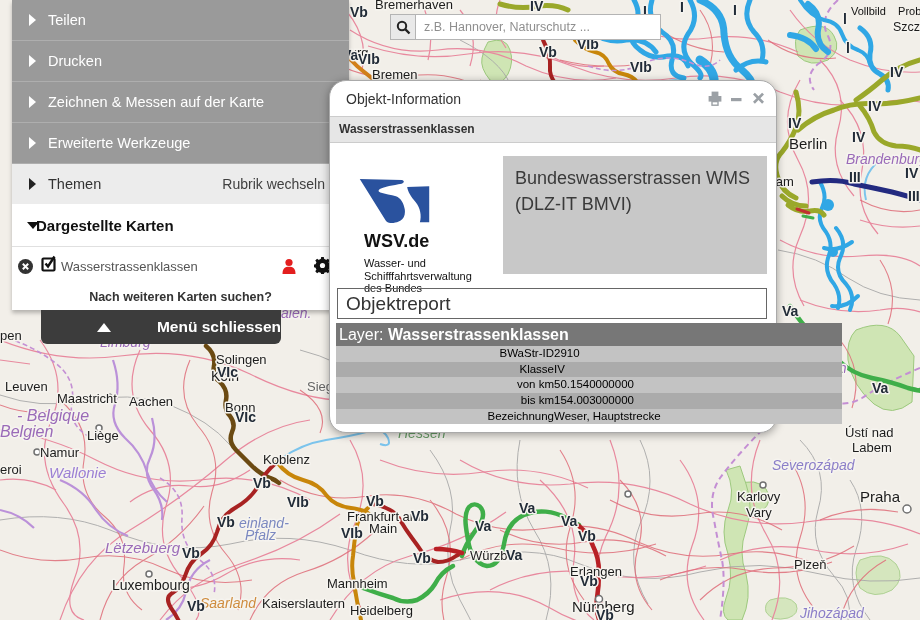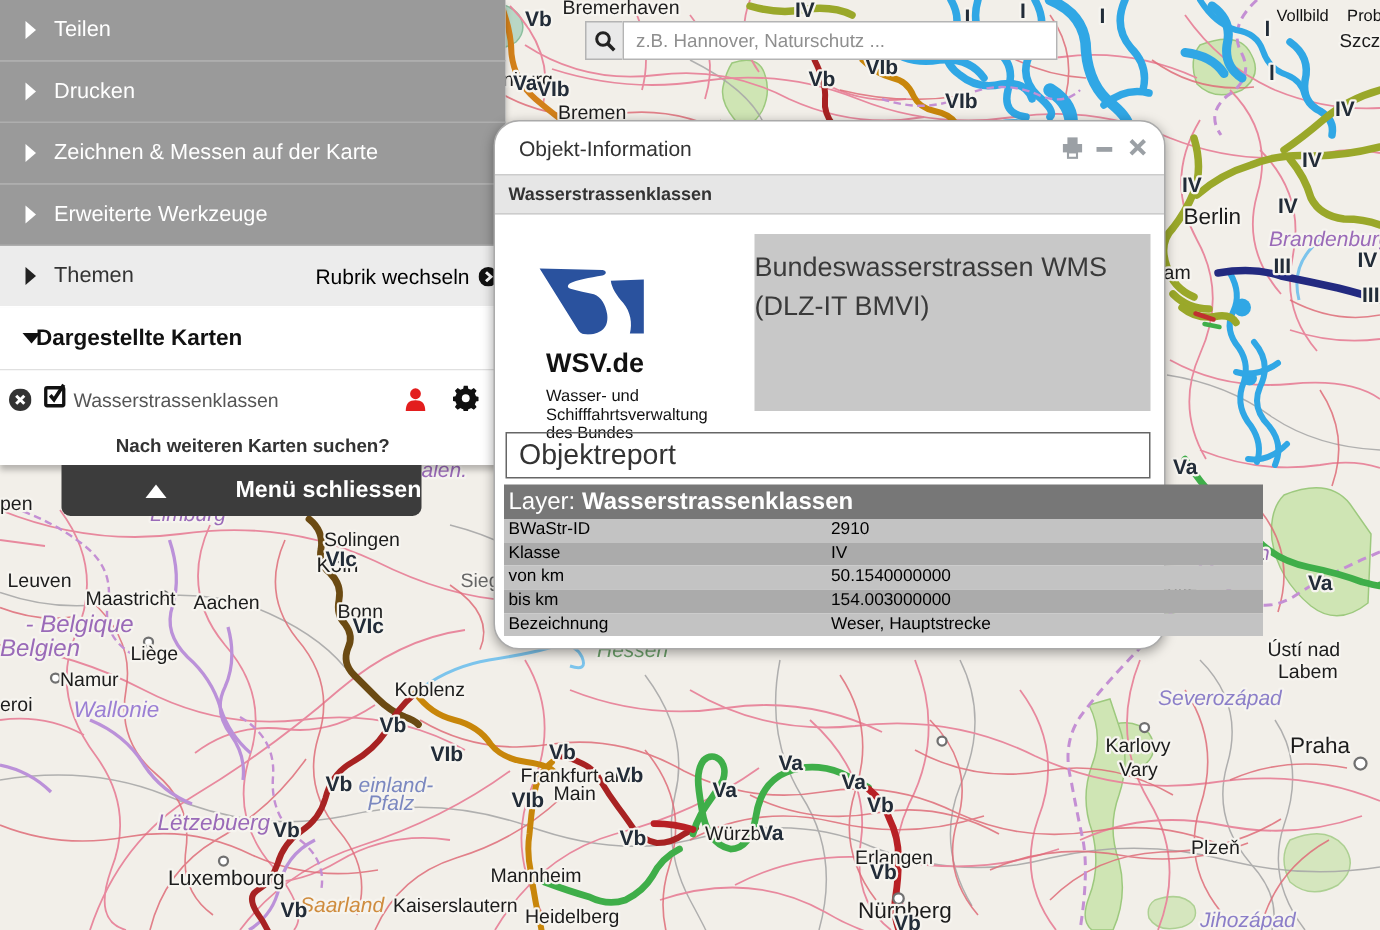--- a/index.html
+++ b/index.html
@@ -3,53 +3,53 @@
 <meta charset="utf-8">
 <title>GeoPortal</title>
 <style>
 html,body{margin:0;padding:0;}
 body{font-family:"Liberation Sans",sans-serif;}
 #stage{position:relative;width:920px;height:620px;overflow:hidden;background:#f2efe9;}
 #map{position:absolute;left:0;top:0;}
 
 #topright{position:absolute;top:5px;left:851px;width:69px;font-size:11px;color:#111;white-space:nowrap;overflow:hidden;}
 
-#search{position:absolute;left:390px;top:14px;width:315px;height:26px;display:flex;}
+#search{position:absolute;left:390px;top:14px;width:271px;height:26px;display:flex;}
 #searchbtn{width:25px;height:26px;background:#e9e9e9;border:1px solid #b4b4b4;border-right:none;box-sizing:border-box;display:flex;align-items:center;justify-content:center;}
 #searchinput{flex:1;height:26px;background:#fff;border:1px solid #b4b4b4;box-sizing:border-box;color:#8f8f8f;font-size:12.5px;line-height:24px;padding-left:8px;}
 
-#sidebar{position:absolute;left:0;top:0;width:337px;height:310px;background:#fff;box-shadow:0 3px 4px rgba(0,0,0,.25);}
+#sidebar{position:absolute;left:12px;top:0;width:337px;height:310px;background:#fff;box-shadow:0 3px 4px rgba(0,0,0,.25);}
 .mrow{position:relative;height:40px;background:#9a9a9a;border-bottom:1px solid #aeaeae;color:#fff;font-size:14.5px;line-height:40px;padding-left:36px;}
 .mrow .arr{position:absolute;left:17px;top:14px;width:0;height:0;border-left:7px solid #fff;border-top:6px solid transparent;border-bottom:6px solid transparent;}
 #row-themen{position:relative;height:40px;background:#ececec;border-bottom:1px solid #fff;color:#333;font-size:14.5px;line-height:40px;padding-left:36px;}
 #row-themen .arr{position:absolute;left:17px;top:14px;width:0;height:0;border-left:7px solid #222;border-top:6px solid transparent;border-bottom:6px solid transparent;}
-#rubrik{position:absolute;right:24px;top:0;color:#000000;font-size:14px;margin-left:32px;}
+#rubrik{position:absolute;right:24px;top:0;color:#404040;font-size:14px;margin-left:32px;}
 #rubrik-circ{position:absolute;right:5px;top:14px;}
 #row-darg{position:relative;height:41px;background:#fff;border-bottom:1px solid #e0e0e0;color:#111;font-size:15px;font-weight:bold;line-height:41px;padding-left:24px;}
 #row-darg .arrd{position:absolute;left:15px;top:17px;width:0;height:0;border-top:7px solid #111;border-left:6px solid transparent;border-right:6px solid transparent;}
 #row-layer{position:relative;height:39px;background:#fff;}
 #row-layer .lbl{position:absolute;left:49px;top:12px;font-size:13px;color:#555;}
 #row-search{height:26px;text-align:center;font-size:12.5px;font-weight:bold;color:#333;line-height:22px;}
 
 #menuclose{position:absolute;left:41px;top:310px;width:240px;height:34px;background:#3c3c3c;border-radius:0 0 6px 6px;color:#fff;font-weight:bold;font-size:15.5px;text-align:right;padding-left:81px;line-height:34px;box-sizing:border-box;}
 #menuclose .arru{position:absolute;left:56px;top:13px;width:0;height:0;border-bottom:9px solid #fff;border-left:7.5px solid transparent;border-right:7.5px solid transparent;}
 
 #dialog{position:absolute;left:329px;top:80px;width:448px;height:353px;background:#fff;border:1px solid #aaa;border-radius:17px;box-shadow:0 2px 8px rgba(0,0,0,.35);box-sizing:border-box;}
 #dlg-title{position:relative;height:35px;line-height:36px;font-size:14px;color:#333;padding-left:16px;}
 #dlg-icons{position:absolute;right:9px;top:10px;}
 #dlg-sub{height:25px;background:#e6e6e6;border-top:1px solid #ccc;border-bottom:1px solid #ccc;font-size:12px;font-weight:bold;color:#333;line-height:25px;padding-left:9px;}
 #wsv{position:absolute;left:28px;top:97px;width:162px;}
 #wsv .t1{font-size:18px;font-weight:bold;color:#111;margin:5px 0 0 6px;line-height:19px;}
 #wsv .t2{font-size:11px;color:#111;line-height:12.5px;margin:6px 0 0 6px;}
-#wmsbox{position:absolute;left:173px;top:75px;width:264px;height:118px;background:#c8c8c8;color:#3a3a3a;font-size:18px;padding:9px 0 0 0;box-sizing:border-box;line-height:26px;}
+#wmsbox{position:absolute;left:173px;top:75px;width:264px;height:118px;background:#c8c8c8;color:#3a3a3a;font-size:18px;padding:9px 0 0 12px;box-sizing:border-box;line-height:26px;}
 #objreport{position:absolute;left:7px;top:207px;width:430px;height:31px;border:1px solid #666;color:#333;font-size:19px;line-height:29px;padding-left:8px;box-sizing:border-box;}
 #otable{position:absolute;left:6px;top:242px;width:506px;font-size:11.5px;color:#000;}
 #otable .hdr{height:23px;background:#777;color:#fff;font-size:16px;line-height:23px;padding-left:3px;}
 #otable .r{height:15.7px;line-height:15.7px;display:flex;}
-#otable .r .c1{width:215px;padding-left:3px;}
+#otable .r .c1{width:215px;padding-left:3px;text-align:right;}
 .rl{background:#c3c3c3;}
 .rd{background:#ababab;}
 </style>
 </head>
 <body>
 <div id="stage">
 <svg id="map" width="920" height="620">
 <rect width="920" height="620" fill="#f2efe9"></rect>
 <g id="greens" fill="#cfe5b4" stroke="#9dc97e" stroke-width="1">
  <path d="M488 42 q18 -6 22 8 q4 12 -2 24 q-8 14 -18 6 q-10 -12 -8 -22 q2 -10 6 -16 z"></path>

